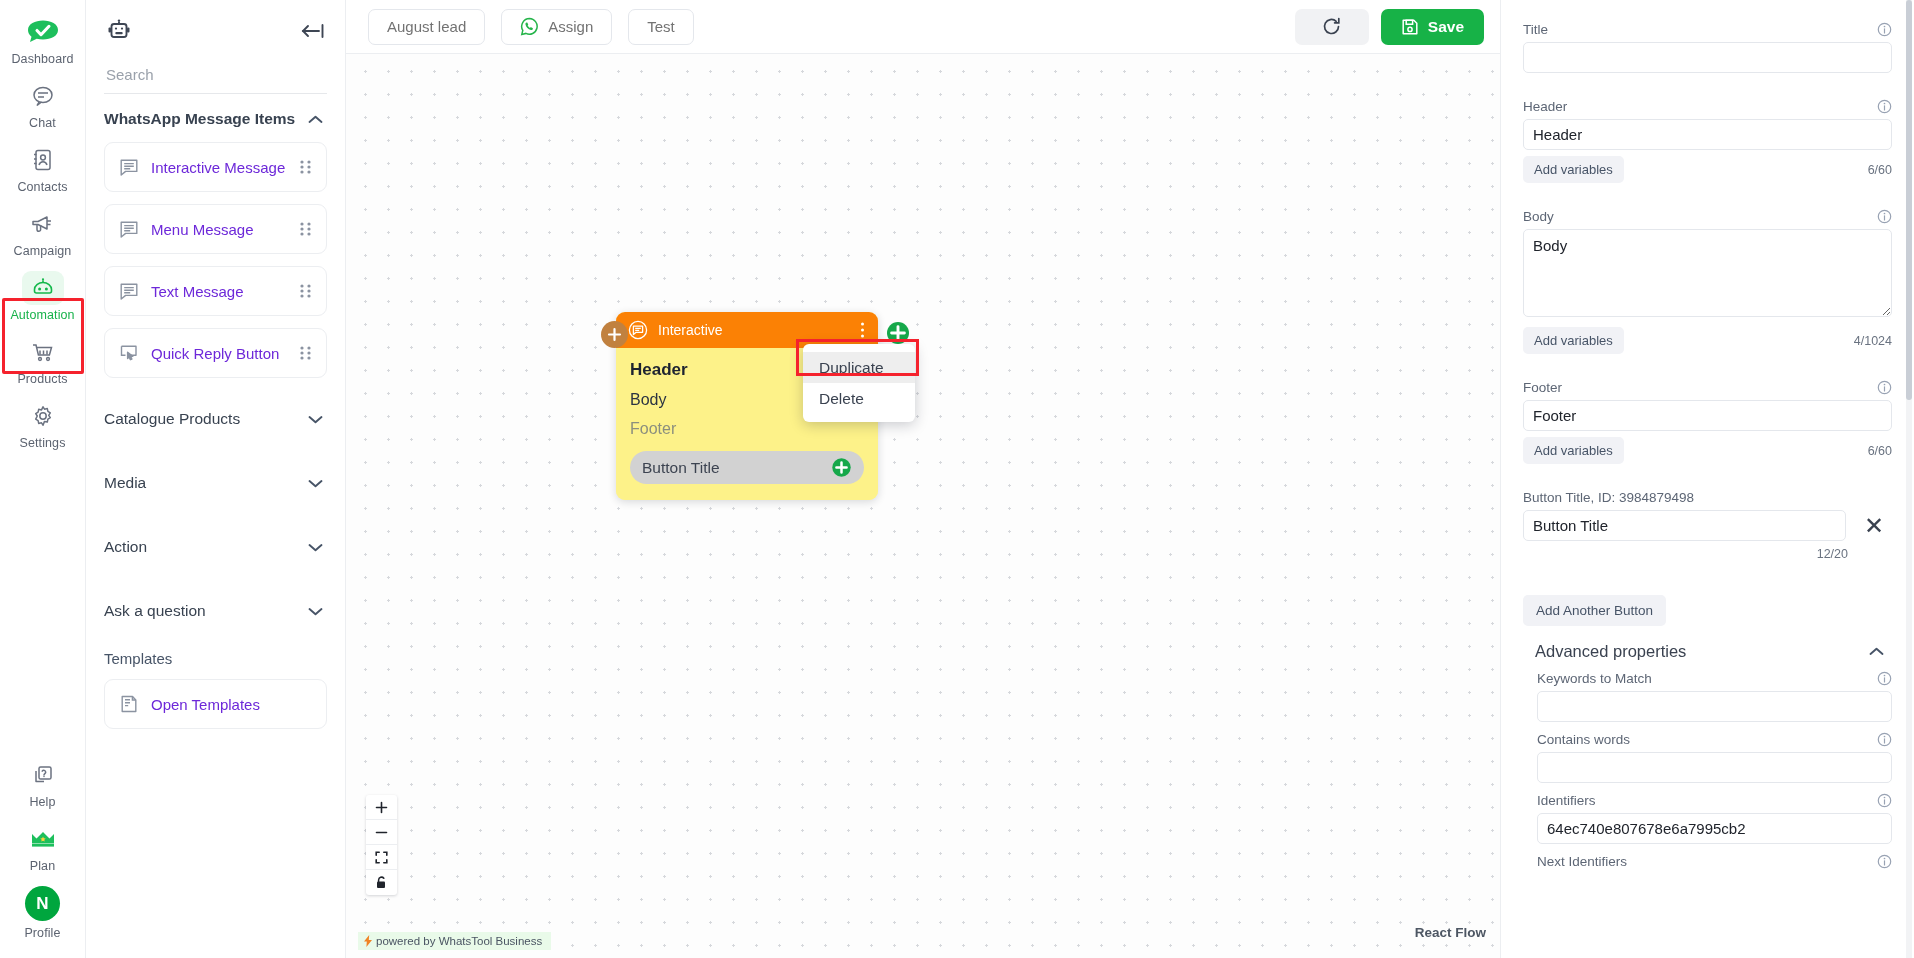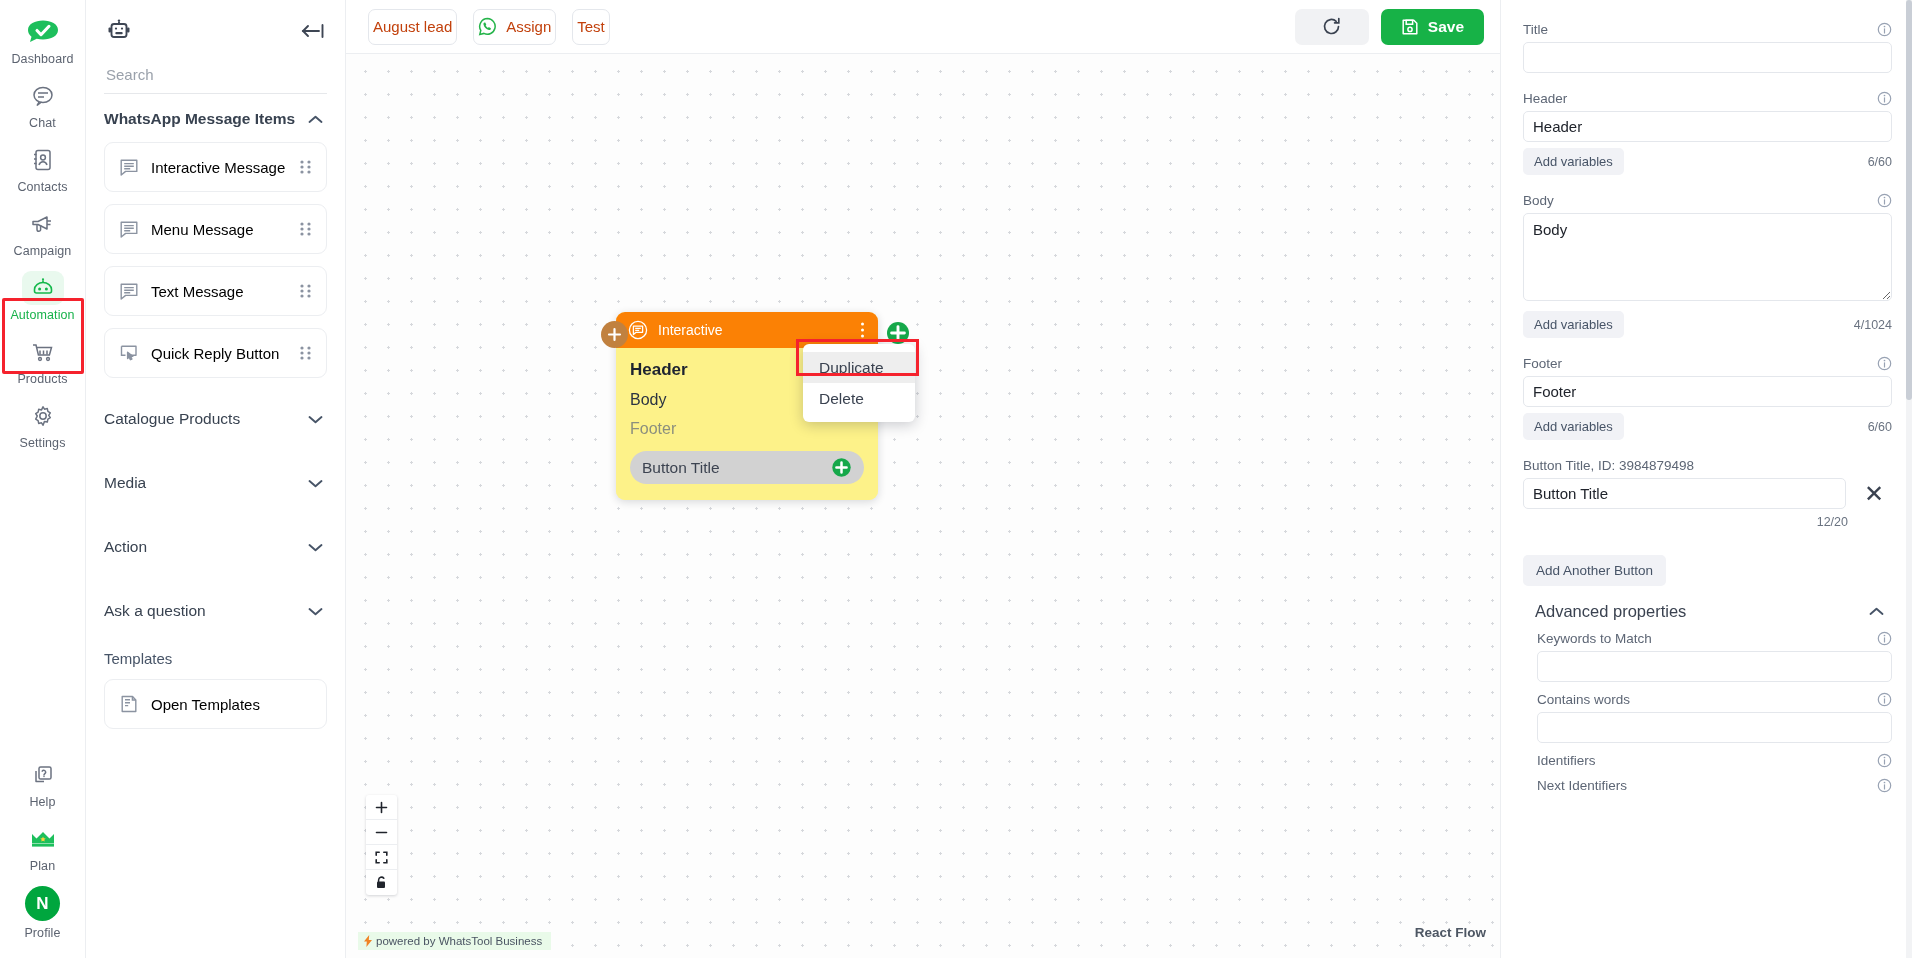--- a/index.html
+++ b/index.html
@@ -76,40 +76,40 @@
     font-size: 15.5px; font-weight: 600; color: #384250;
     cursor: pointer;
   }
   .section-head.big { padding-top: 26px; padding-bottom: 20px; font-weight: 500;}
   .chev { color: #475467; font-size: 13px; line-height: 1; }
   .item-card {
     margin: 6px 18px; height: 50px;
     border: 1px solid #eceef1; border-radius: 9px;
     display: flex; align-items: center; gap: 12px;
     padding: 0 14px 0 14px;
-    font-size: 15px; color: #000000; font-weight: 500;
+    font-size: 15px; color: #6d28d9; font-weight: 500;
     cursor: grab; background: #fff;
   }
   .item-card .grip { margin-left: auto; }
   .tmpl-label { padding: 10px 18px 4px 18px; font-size: 15px; color: #475467; }
   svg { display: block; }
 
   
   .canvas-wrap { flex: 1 1 auto; display: flex; flex-direction: column; min-width: 0; position: relative;}
   .topbar {
     height: 54px; display: flex; align-items: center; gap: 0;
     padding: 0 16px 0 22px;
     border-bottom: 1px solid #eceef1; background: #fff;
     flex: 0 0 54px;
   }
   .tb-btn {
     height: 36px; border: 1px solid #e4e7ec; border-radius: 7px;
-    background: #fff; color: #c2410c; font-size: 15px;
+    background: #fff; color: #737373; font-size: 15px;
     display: flex; align-items: center; gap: 9px;
-    padding: 0 4px; margin-right: 16px; cursor: pointer;
+    padding: 0 18px; margin-right: 16px; cursor: pointer;
     font-family: inherit;
   }
   .tb-spacer { flex: 1 1 auto; }
   .tb-refresh {
     width: 74px; height: 36px; border-radius: 7px; background: #f1f2f4;
     border: none; display: flex; align-items: center; justify-content: center;
     cursor: pointer; margin-right: 12px;
   }
   .tb-save {
     height: 36px; border-radius: 7px; background: #17b247; border: none;
@@ -223,21 +223,21 @@
     font-family: inherit; background: #fff; appearance: none;
     background-image: linear-gradient(45deg, transparent 50%, #1c2027 50%), linear-gradient(135deg, #1c2027 50%, transparent 50%);
     background-position: calc(100% - 17px) 14px, calc(100% - 11px) 14px;
     background-size: 6px 6px, 6px 6px; background-repeat: no-repeat;
   }
   .f-textarea {
     width: 100%; height: 88px; border: 1px solid #e4e7ec; border-radius: 5px;
     padding: 7px 9px; font-size: 15px; color: #20242c; outline: none;
     font-family: inherit; resize: vertical;
   }
-  .f-group { margin-bottom: 18px; }
+  .f-group { margin-bottom: 26px; }
   .chip-row { display: flex; align-items: center; justify-content: space-between; margin-top: 6px; }
   .chip {
     background: #f1f2f6; border: none; border-radius: 5px;
     font-size: 13px; color: #475467; padding: 6px 11px; cursor: pointer;
     font-family: inherit;
   }
   .counter { font-size: 12.5px; color: #6a7381; }
   .info-i { color: #98a2b3; cursor: pointer; }
   .btn-title-row { display: flex; align-items: center; gap: 10px; }
   .btn-title-row .f-input { flex: 1 1 auto; }
@@ -809,20 +809,21 @@
       <div class="f-label-row">
         <span>Identifiers</span>
         <span class="info-i">
           <svg width="15" height="15" viewBox="0 0 15 15" fill="none" stroke="#98a2b3" stroke-width="1.2">
               <circle cx="7.5" cy="7.5" r="6.2"></circle>
               <path d="M7.5 6.8v4.1" stroke-linecap="round"></path>
               <circle cx="7.5" cy="4.5" r=".85" fill="#98a2b3" stroke="none"></circle>
             </svg>
         </span>
       </div>
+      <input class="f-input" value="64ec740e807678e6a7995cb2" style="">
     </div>
 
     <div class="sub-field">
       <div class="f-label-row">
         <span>Next Identifiers</span>
         <span class="info-i">
           <svg width="15" height="15" viewBox="0 0 15 15" fill="none" stroke="#98a2b3" stroke-width="1.2">
               <circle cx="7.5" cy="7.5" r="6.2"></circle>
               <path d="M7.5 6.8v4.1" stroke-linecap="round"></path>
               <circle cx="7.5" cy="4.5" r=".85" fill="#98a2b3" stroke="none"></circle>

